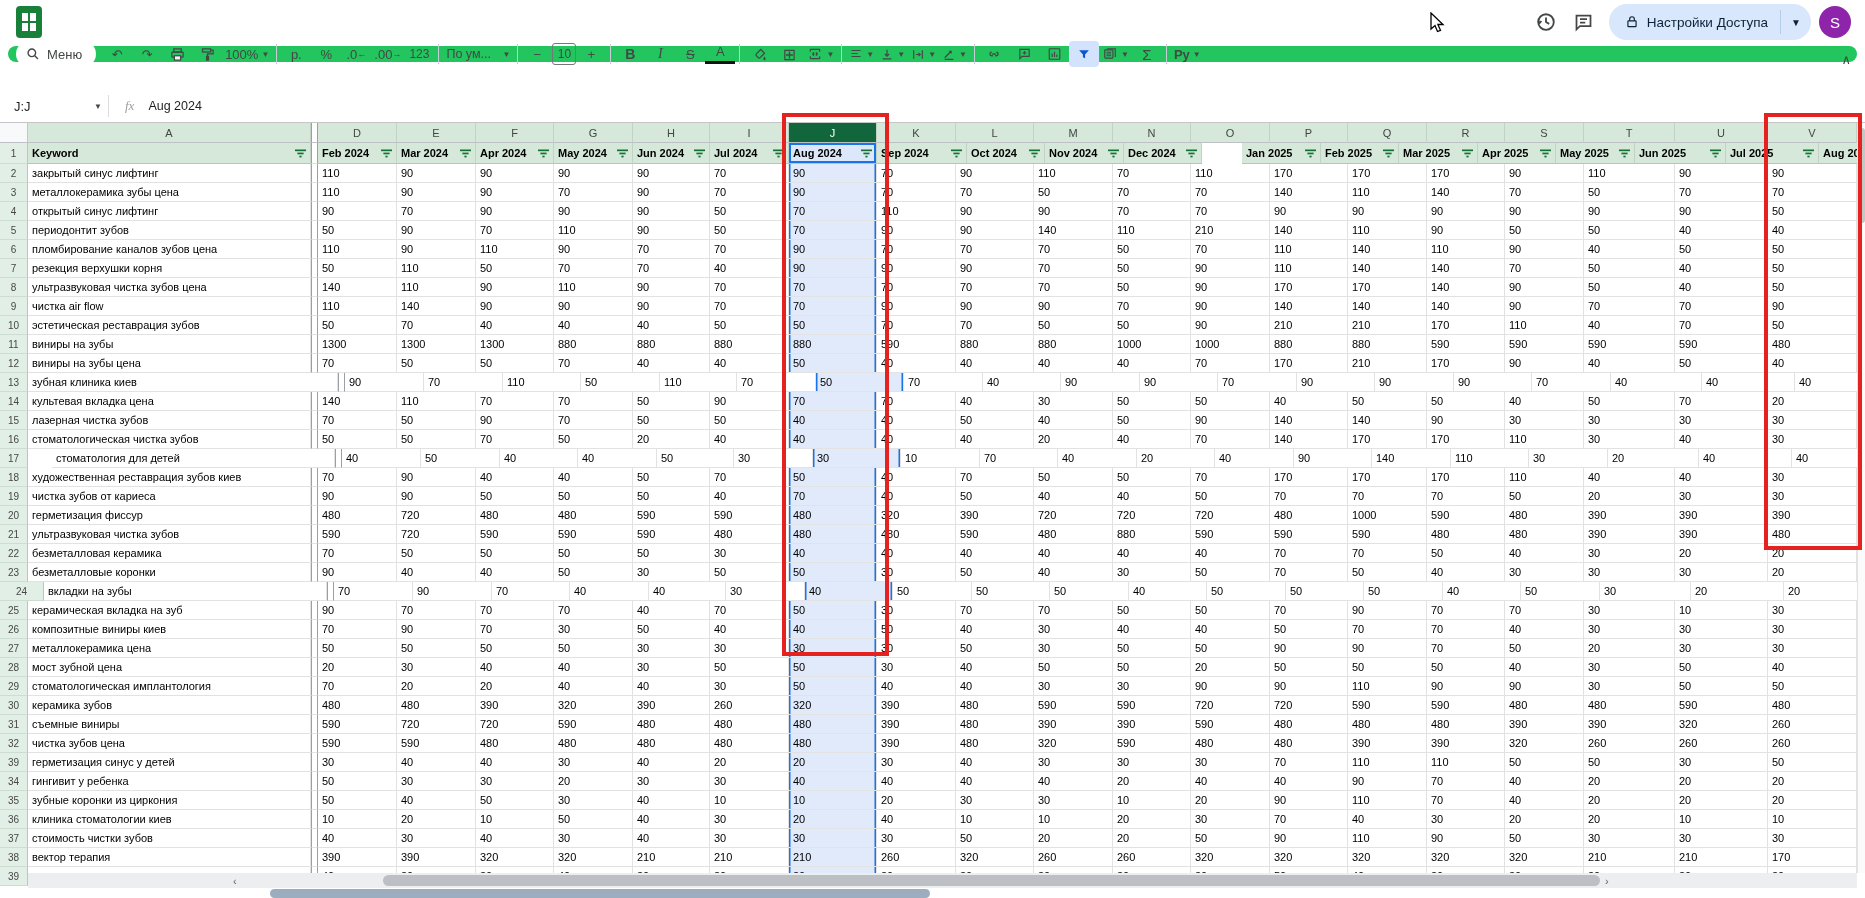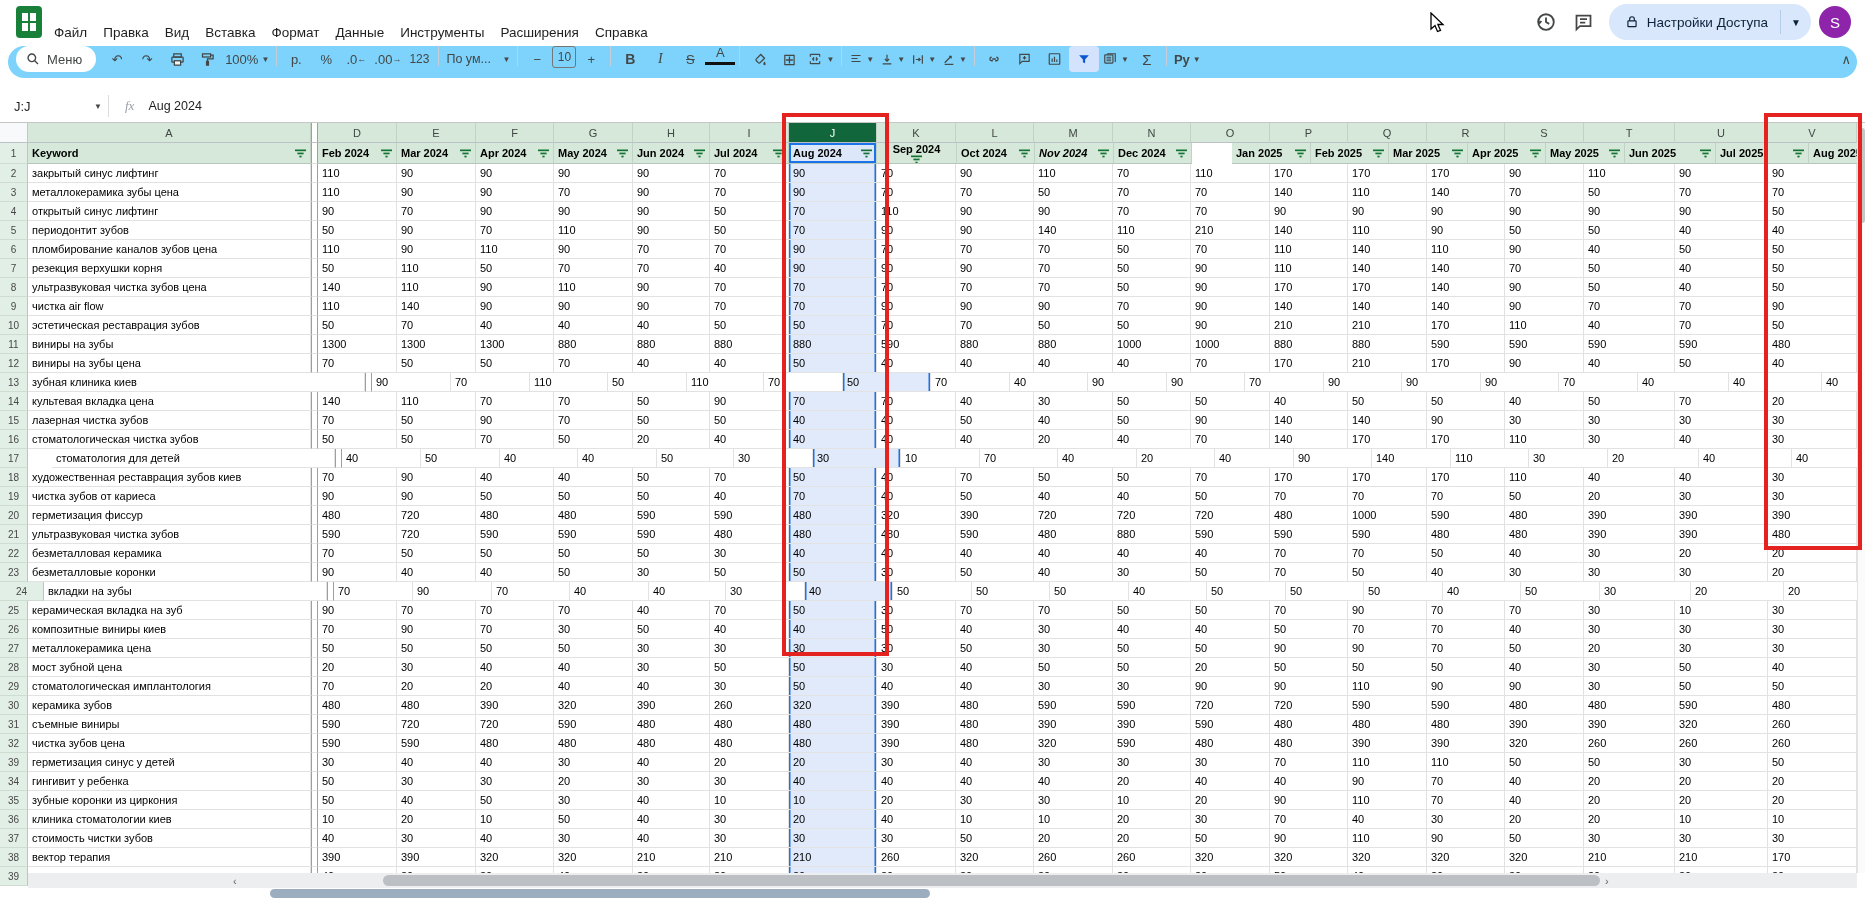--- a/index.html
+++ b/index.html
@@ -15,21 +15,21 @@
   #menubar{position:absolute;left:46px;top:23px;height:20px;display:flex;}
   #menubar span{font-size:13.5px;color:#1f1f1f;padding:2px 8px;border-radius:5px;cursor:default;}
   #topright{position:absolute;right:0;top:0;height:44px;display:flex;align-items:center;}
   .circ-ic{width:26px;height:26px;margin-right:12px;color:#444746;display:flex;align-items:center;justify-content:center;}
   #share-pill{height:36px;background:#d8e7fb;border-radius:18px;display:flex;align-items:center;color:#0b2239;font-size:13.5px;margin-right:8px;}
   #share-pill .main{display:flex;align-items:center;gap:8px;padding:0 12px 0 16px;}
   #share-pill .sep{width:1px;height:24px;background:#b5cde6;}
   #share-pill .dd{padding:0 10px;font-size:10px;color:#0b2239;}
   #avatar{width:32px;height:32px;border-radius:50%;background:#8e24aa;color:#fff;font-size:15px;display:flex;align-items:center;justify-content:center;margin-right:14px;}
   
-  #toolbar{position:absolute;left:8px;top:46px;width:1849px;height:32px;background:#7dd3fc;border-radius:16px;display:flex;align-items:flex-start;padding-left:8px;box-sizing:border-box;}
+  #toolbar{position:absolute;left:8px;top:46px;width:1849px;height:16px;background:#22c55e;border-radius:16px;display:flex;align-items:center;padding-left:8px;box-sizing:border-box;}
   .tb{height:26px;min-width:24px;display:flex;align-items:center;justify-content:center;color:#444746;font-size:13px;border-radius:4px;padding:0 3px;position:relative;}
   .tb svg{display:block;}
   .tdiv{width:1px;height:20px;background:#c7cdd6;margin:0 4px;}
   #search-pill{height:26px;background:#fff;border-radius:13px;display:flex;align-items:center;gap:7px;padding:0 14px 0 10px;margin-right:6px;font-size:13px;color:#444746;}
   .ddarrow{font-size:8px;color:#444746;margin-left:3px;}
   #fontsize-box{width:22px;height:20px;border:1px solid #747775;border-radius:3px;font-size:12px;display:flex;align-items:center;justify-content:center;color:#444746;background:#fff0;}
   .tb.bold{font-weight:bold;font-size:14px;}
   .tb.italic{font-style:italic;font-family:"Liberation Serif",serif;font-size:14px;}
   .tb.strike{text-decoration:line-through;font-size:13px;}
   .tb.ucolor{border-bottom:3px solid #111;height:18px;line-height:14px;font-size:13px;border-radius:0;margin-top:-2px;}
@@ -74,31 +74,20 @@
 
 <div id="app">
 
   <div id="appbar">
     <div id="logo">
       <div class="sheet">
           <i style="left:0;top:8px;width:14px;height:2px"></i>
           <i style="left:6px;top:0;width:2px;height:18px"></i>
         </div>
     </div>
-    <div id="menubar">
-      <span>Файл</span>
-      <span>Правка</span>
-      <span>Вид</span>
-      <span>Вставка</span>
-      <span>Формат</span>
-      <span>Данные</span>
-      <span>Инструменты</span>
-      <span>Расширения</span>
-      <span>Справка</span>
-    </div>
     <div id="topright">
       <span class="circ-ic">
         <svg width="22" height="22" viewBox="0 0 24 24" fill="none" stroke="#444746" stroke-width="2">
             <circle cx="12" cy="12" r="8.5"></circle>
             <path d="M12 7v5l3.5 2"></path>
             <path d="M3.5 10.5L5 13l2-2" fill="none"></path>
           </svg>
       </span>
       <span class="circ-ic">
         <svg width="21" height="21" viewBox="0 0 24 24" fill="none" stroke="#444746" stroke-width="2">
@@ -368,41 +357,41 @@
         <div class="c hcell jhead" style="width: 88px; height: 21px;">
           <span>Aug 2024</span>
           <svg width="11" height="9" viewBox="0 0 11 9" style="flex:none">
             <g fill="#137333">
               <rect x="0" y="0.5" width="11" height="1.7"></rect>
               <rect x="2.4" y="3.6" width="6.2" height="1.7"></rect>
               <rect x="4.4" y="6.7" width="2.2" height="1.7"></rect>
             </g>
           </svg>
         </div>
-        <div class="c hcell" style="width: 80px; height: 21px; flex-direction: column;">
+        <div class="c hcell" style="width: 90px; height: 21px;">
           <span>Sep 2024</span>
           <svg width="11" height="9" viewBox="0 0 11 9" style="flex:none">
             <g fill="#137333">
               <rect x="0" y="0.5" width="11" height="1.7"></rect>
               <rect x="2.4" y="3.6" width="6.2" height="1.7"></rect>
               <rect x="4.4" y="6.7" width="2.2" height="1.7"></rect>
             </g>
           </svg>
         </div>
         <div class="c hcell" style="width: 78px; height: 21px;">
           <span>Oct 2024</span>
           <svg width="11" height="9" viewBox="0 0 11 9" style="flex:none">
             <g fill="#137333">
               <rect x="0" y="0.5" width="11" height="1.7"></rect>
               <rect x="2.4" y="3.6" width="6.2" height="1.7"></rect>
               <rect x="4.4" y="6.7" width="2.2" height="1.7"></rect>
             </g>
           </svg>
         </div>
-        <div class="c hcell" style="width: 79px; height: 21px; font-style: italic;">
+        <div class="c hcell" style="width: 79px; height: 21px;">
           <span>Nov 2024</span>
           <svg width="11" height="9" viewBox="0 0 11 9" style="flex:none">
             <g fill="#137333">
               <rect x="0" y="0.5" width="11" height="1.7"></rect>
               <rect x="2.4" y="3.6" width="6.2" height="1.7"></rect>
               <rect x="4.4" y="6.7" width="2.2" height="1.7"></rect>
             </g>
           </svg>
         </div>
         <div class="c hcell" style="width: 78px; height: 21px;">
@@ -755,21 +744,21 @@
         <div class="c dcell" style="width: 78px; height: 19px;">170</div>
         <div class="c dcell" style="width: 79px; height: 19px;">210</div>
         <div class="c dcell" style="width: 78px; height: 19px;">170</div>
         <div class="c dcell" style="width: 79px; height: 19px;">90</div>
         <div class="c dcell" style="width: 91px; height: 19px;">40</div>
         <div class="c dcell" style="width: 93px; height: 19px;">50</div>
         <div class="c dcell" style="width: 89px; height: 19px;">40</div>
       </div>
       <div class="grow">
         <div class="c rnum" style="width: 28px; height: 19px;">13</div>
-        <div class="c dcell" style="width: 337px; height: 19px;">зубная клиника киев</div>
+        <div class="c dcell" style="width: 310px; height: 19px;">зубная клиника киев</div>
         <div class="c gap" style="width: 7px; height: 19px;"></div>
         <div class="c dcell" style="width: 79px; height: 19px;">90</div>
         <div class="c dcell" style="width: 79px; height: 19px;">70</div>
         <div class="c dcell" style="width: 78px; height: 19px;">110</div>
         <div class="c dcell" style="width: 79px; height: 19px;">50</div>
         <div class="c dcell" style="width: 77px; height: 19px;">110</div>
         <div class="c dcell" style="width: 79px; height: 19px;">70</div>
         <div class="c dcell jcell" style="width: 88px; height: 19px;">50</div>
         <div class="c dcell" style="width: 79px; height: 19px;">70</div>
         <div class="c dcell" style="width: 78px; height: 19px;">40</div>

